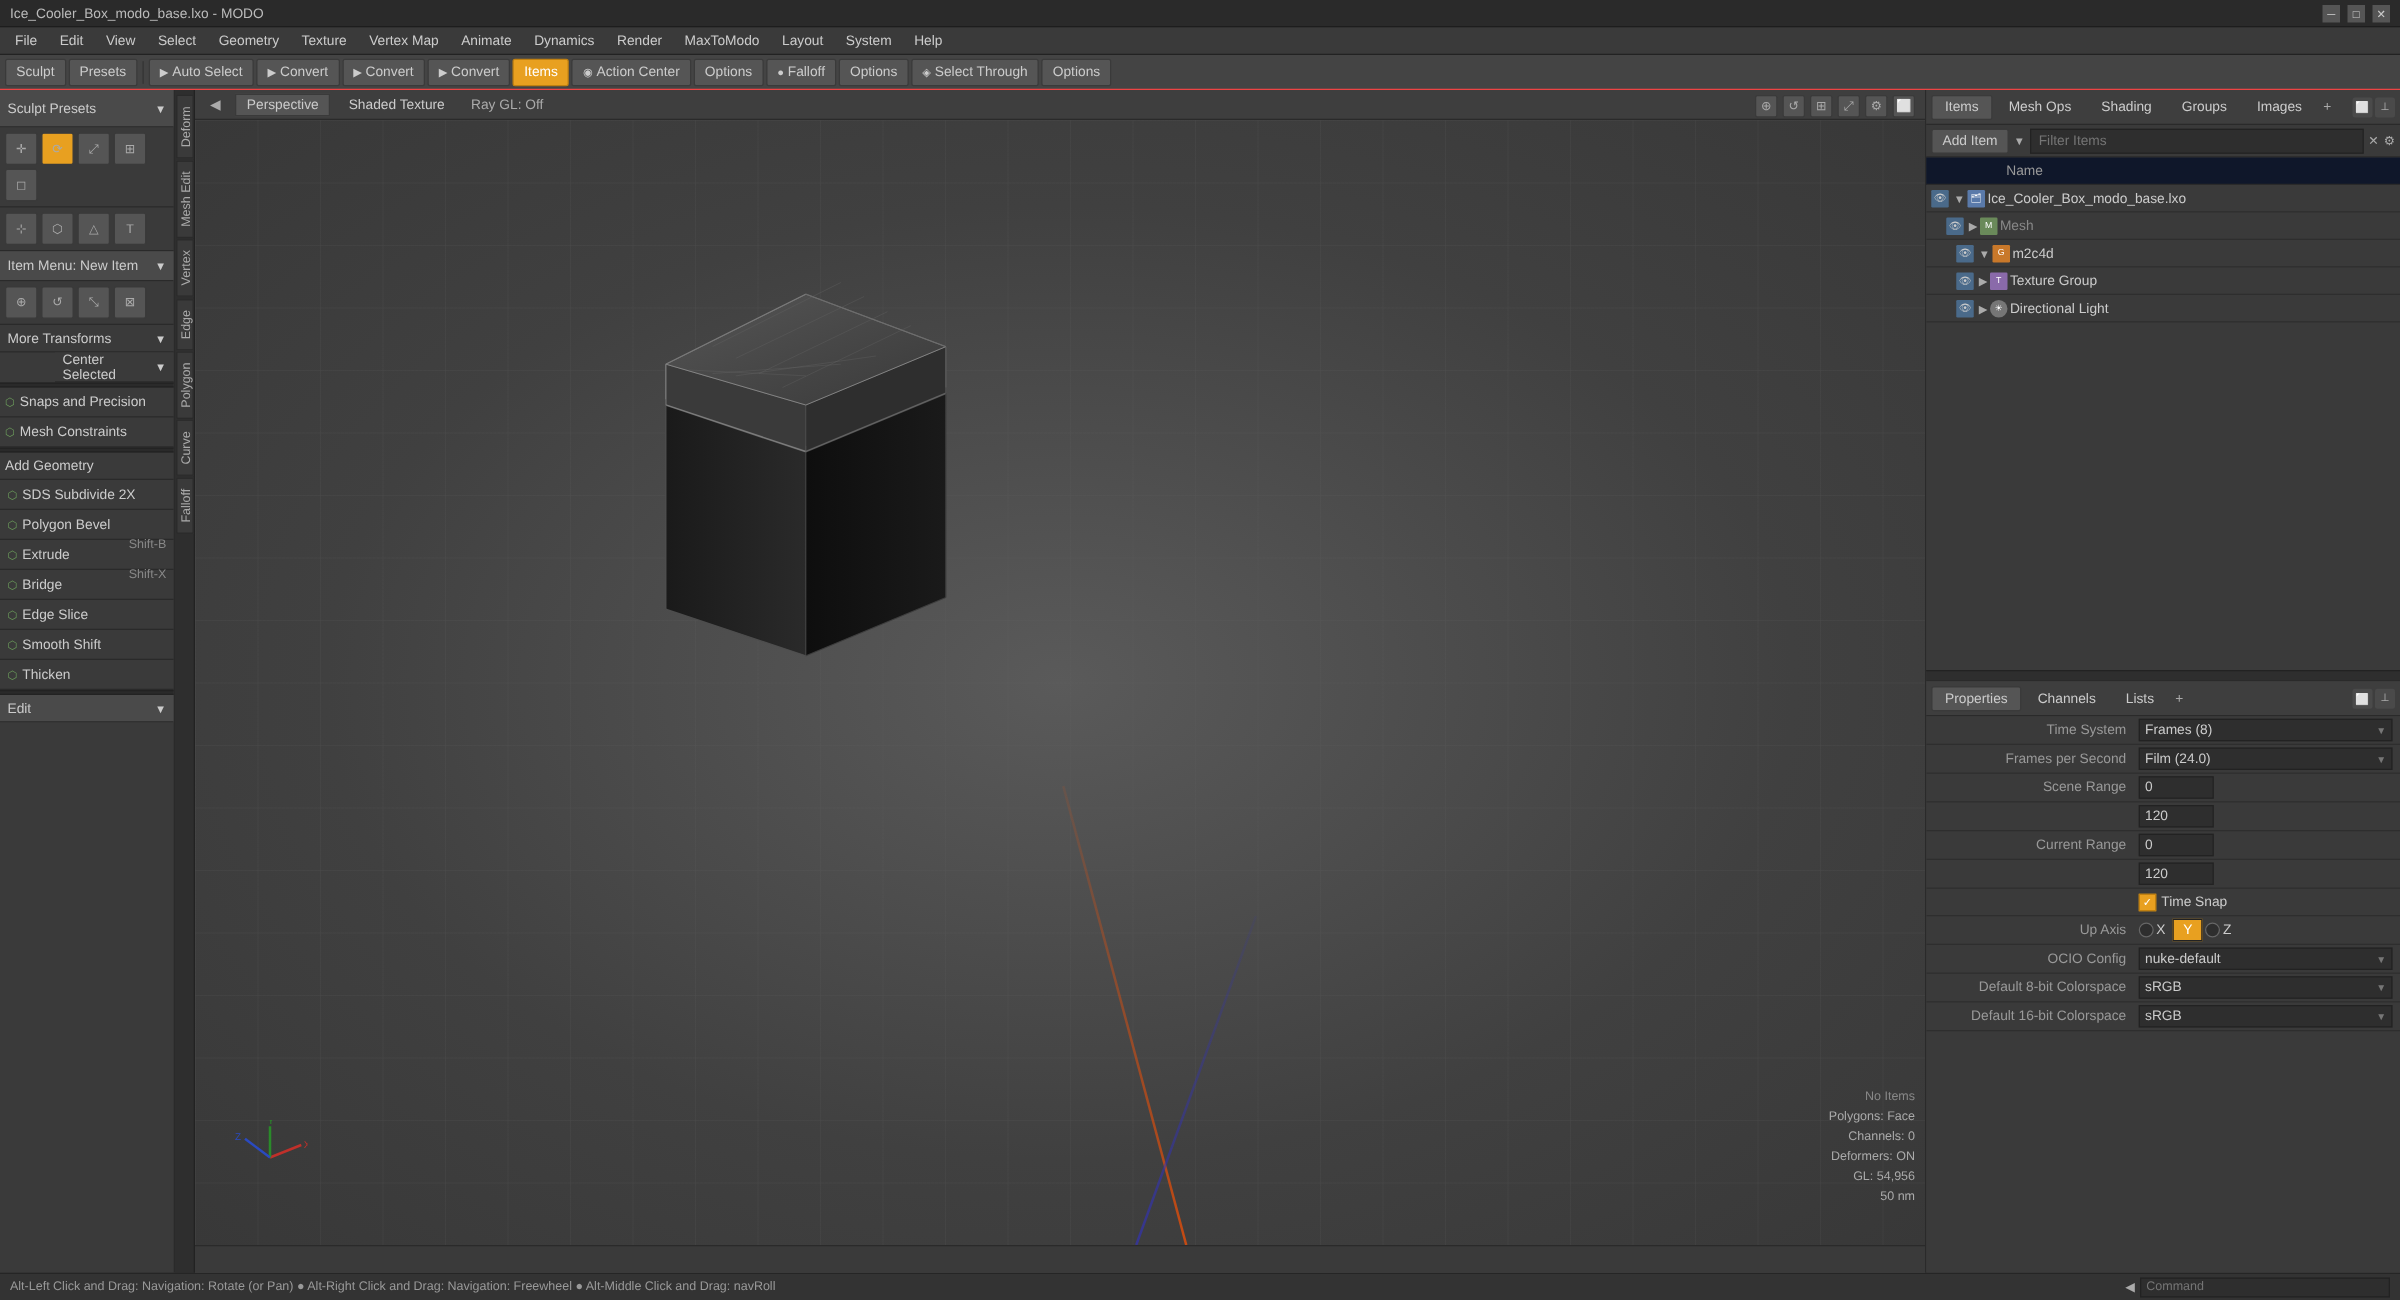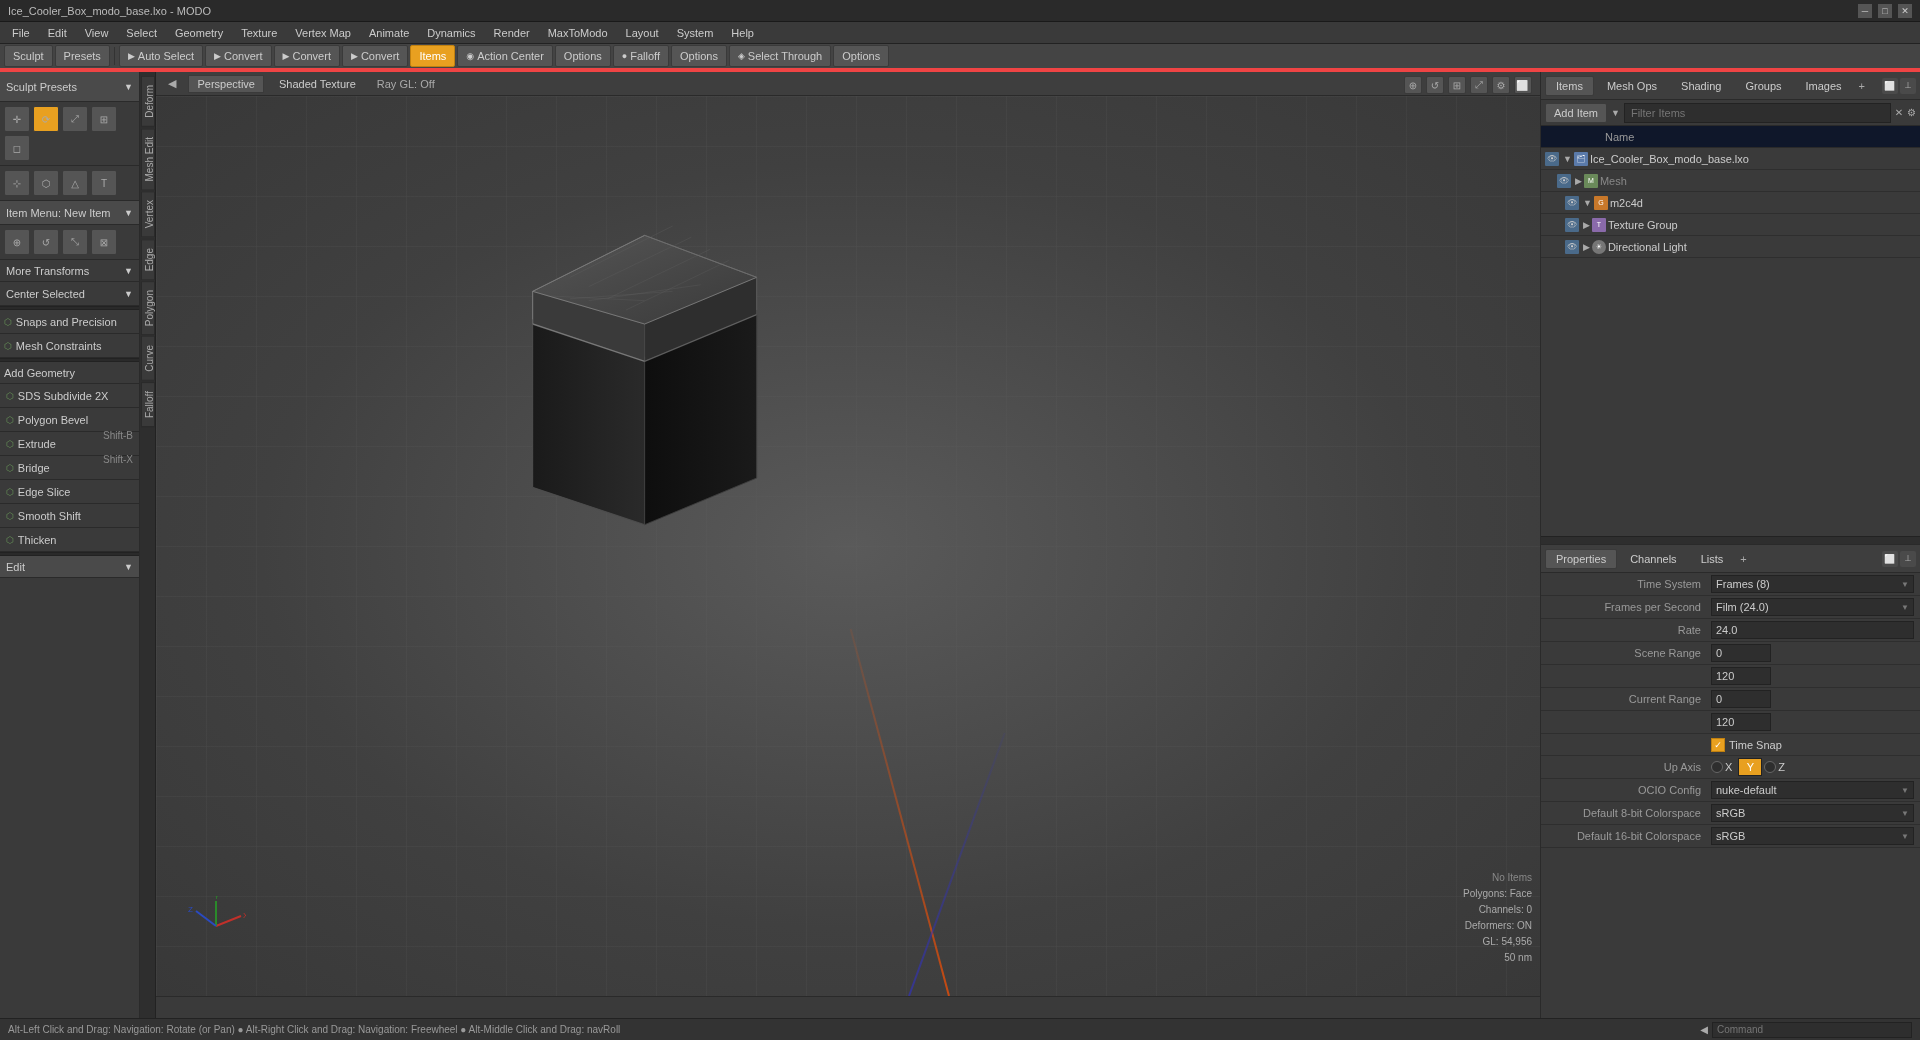--- a/index.html
+++ b/index.html
@@ -55,21 +55,21 @@
 
     
     #toolbar {
       width: 100%;
       height: 28px;
       background: #444;
       display: flex;
       align-items: center;
       padding: 0 4px;
       gap: 2px;
-      border-bottom: 4px solid #ef4444;
+      border-bottom: 1px solid #ef4444;
     }
     .toolbar-btn {
       height: 22px;
       padding: 0 8px;
       background: #555;
       border: 1px solid #3a3a3a;
       color: #ccc;
       font-size: 11px;
       cursor: pointer;
       display: flex;
@@ -165,20 +165,21 @@
       height: 24px;
       display: flex;
       align-items: center;
       padding: 0 6px;
       font-size: 11px;
       color: #ccc;
       border-bottom: 1px solid #2a2a2a;
       cursor: pointer;
       background: #3a3a3a;
       justify-content: space-between;
+      margin-left: 44px;
     }
 
     .section-divider {
       height: 4px;
       background: #2a2a2a;
       border-top: 1px solid #222;
       border-bottom: 1px solid #222;
     }
 
     .snaps-precision {
@@ -1031,26 +1032,20 @@
           </div>
         </div>
 
         <div class="properties-row">
           <span class="prop-label">Frames per Second</span>
           <div class="prop-value dropdown">
             <span>Film (24.0)</span>
           </div>
         </div>
 
-        <div class="properties-row">
-          <span class="prop-label">Rate</span>
-          <div class="prop-value">
-            <span>24.0</span>
-          </div>
-        </div>
 
         <div class="properties-row">
           <span class="prop-label">Scene Range</span>
           <div class="prop-row-multi">
             <div class="prop-value-small">
               <span>0</span>
             </div>
           </div>
         </div>
         <div class="properties-row">

